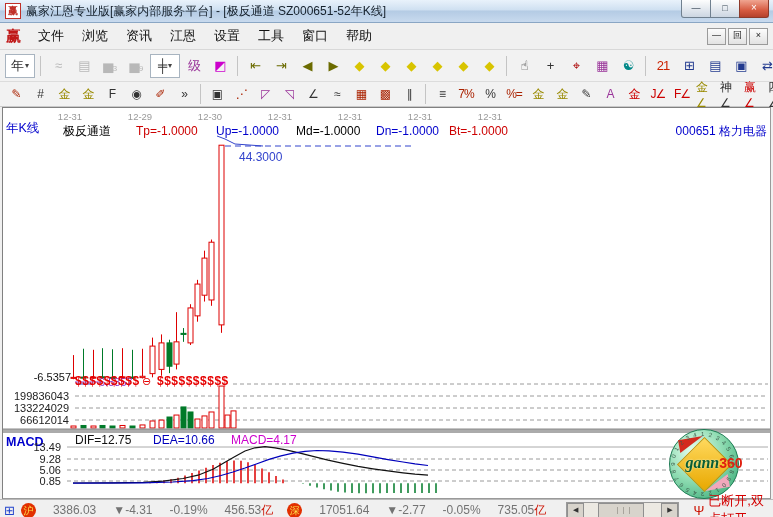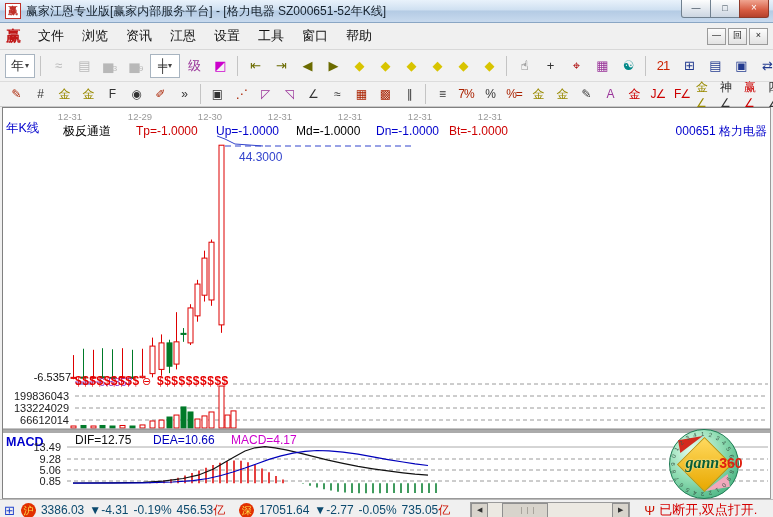--- a/index.html
+++ b/index.html
@@ -67,41 +67,41 @@
   .gl-text b{font-size:14px;color:#e02010;}
   .gl-rim span{position:absolute;left:31px;top:31px;font-size:6px;color:#3d5c4b;}
 
   
   .statusbar{height:20px;display:flex;align-items:center;background:#f0f0f0;
     border-top:1px solid #b9b9b9;font-size:12px;padding-left:4px;position:relative;}
   .sb-cal{color:#2244cc;font-size:13px;margin-right:6px;}
   .market{display:flex;align-items:center;margin-right:14px;}
   .badge{width:15px;height:15px;border-radius:50%;background:#e23000;color:#ffe24a;
     font-size:10px;line-height:15px;text-align:center;margin-right:5px;flex:none;}
-  .grn{color:#0c4a6e;margin-right:5px;}
+  .grn{color:#737373;margin-right:5px;margin-left:12px;}
   .red{color:#cc1100;}
   .sb-scroll{width:158px;height:15px;background:#ece9e2;border:1px solid #9a9a9a;
     display:flex;align-items:center;margin-left:6px;}
   .sb-arrow{width:15px;height:13px;background:#d8d4cc;border:1px solid #8f8f8f;
     font-size:7px;line-height:12px;text-align:center;color:#333;flex:none;}
   .sb-thumb{width:44px;height:13px;margin-left:14px;background:#d8d4cc;border:1px solid #8f8f8f;
     background-image:repeating-linear-gradient(90deg,#d8d4cc 0 5px,#a8a49c 5px 6px);
     background-size:18px 7px;background-position:13px 3px;background-repeat:no-repeat;}
   .sb-conn{display:flex;align-items:center;margin-left:14px;}
   .sb-ant{color:#cc1100;font-size:13px;margin-right:4px;}
   .conn-text{color:#d40000;font-size:13px;}
 </style>
 </head>
 <body>
 
 <div class="window">
 
   <div class="titlebar">
     <span class="app-icon">赢</span>
-    <span class="title-text">赢家江恩专业版[赢家内部服务平台] - [格力电器  SZ000651-52年K线]</span>
+    <span class="title-text">赢家江恩专业版[赢家内部服务平台] - [极反通道  SZ000651-52年K线]</span>
     <div class="win-controls">
       <div class="tbtn min">—</div>
       <div class="tbtn">□</div>
       <div class="tbtn close">×</div>
     </div>
   </div>
 
   <div class="menubar">
     <span class="menu-logo">赢</span>
     <div id="menu-items" style="display:flex">

